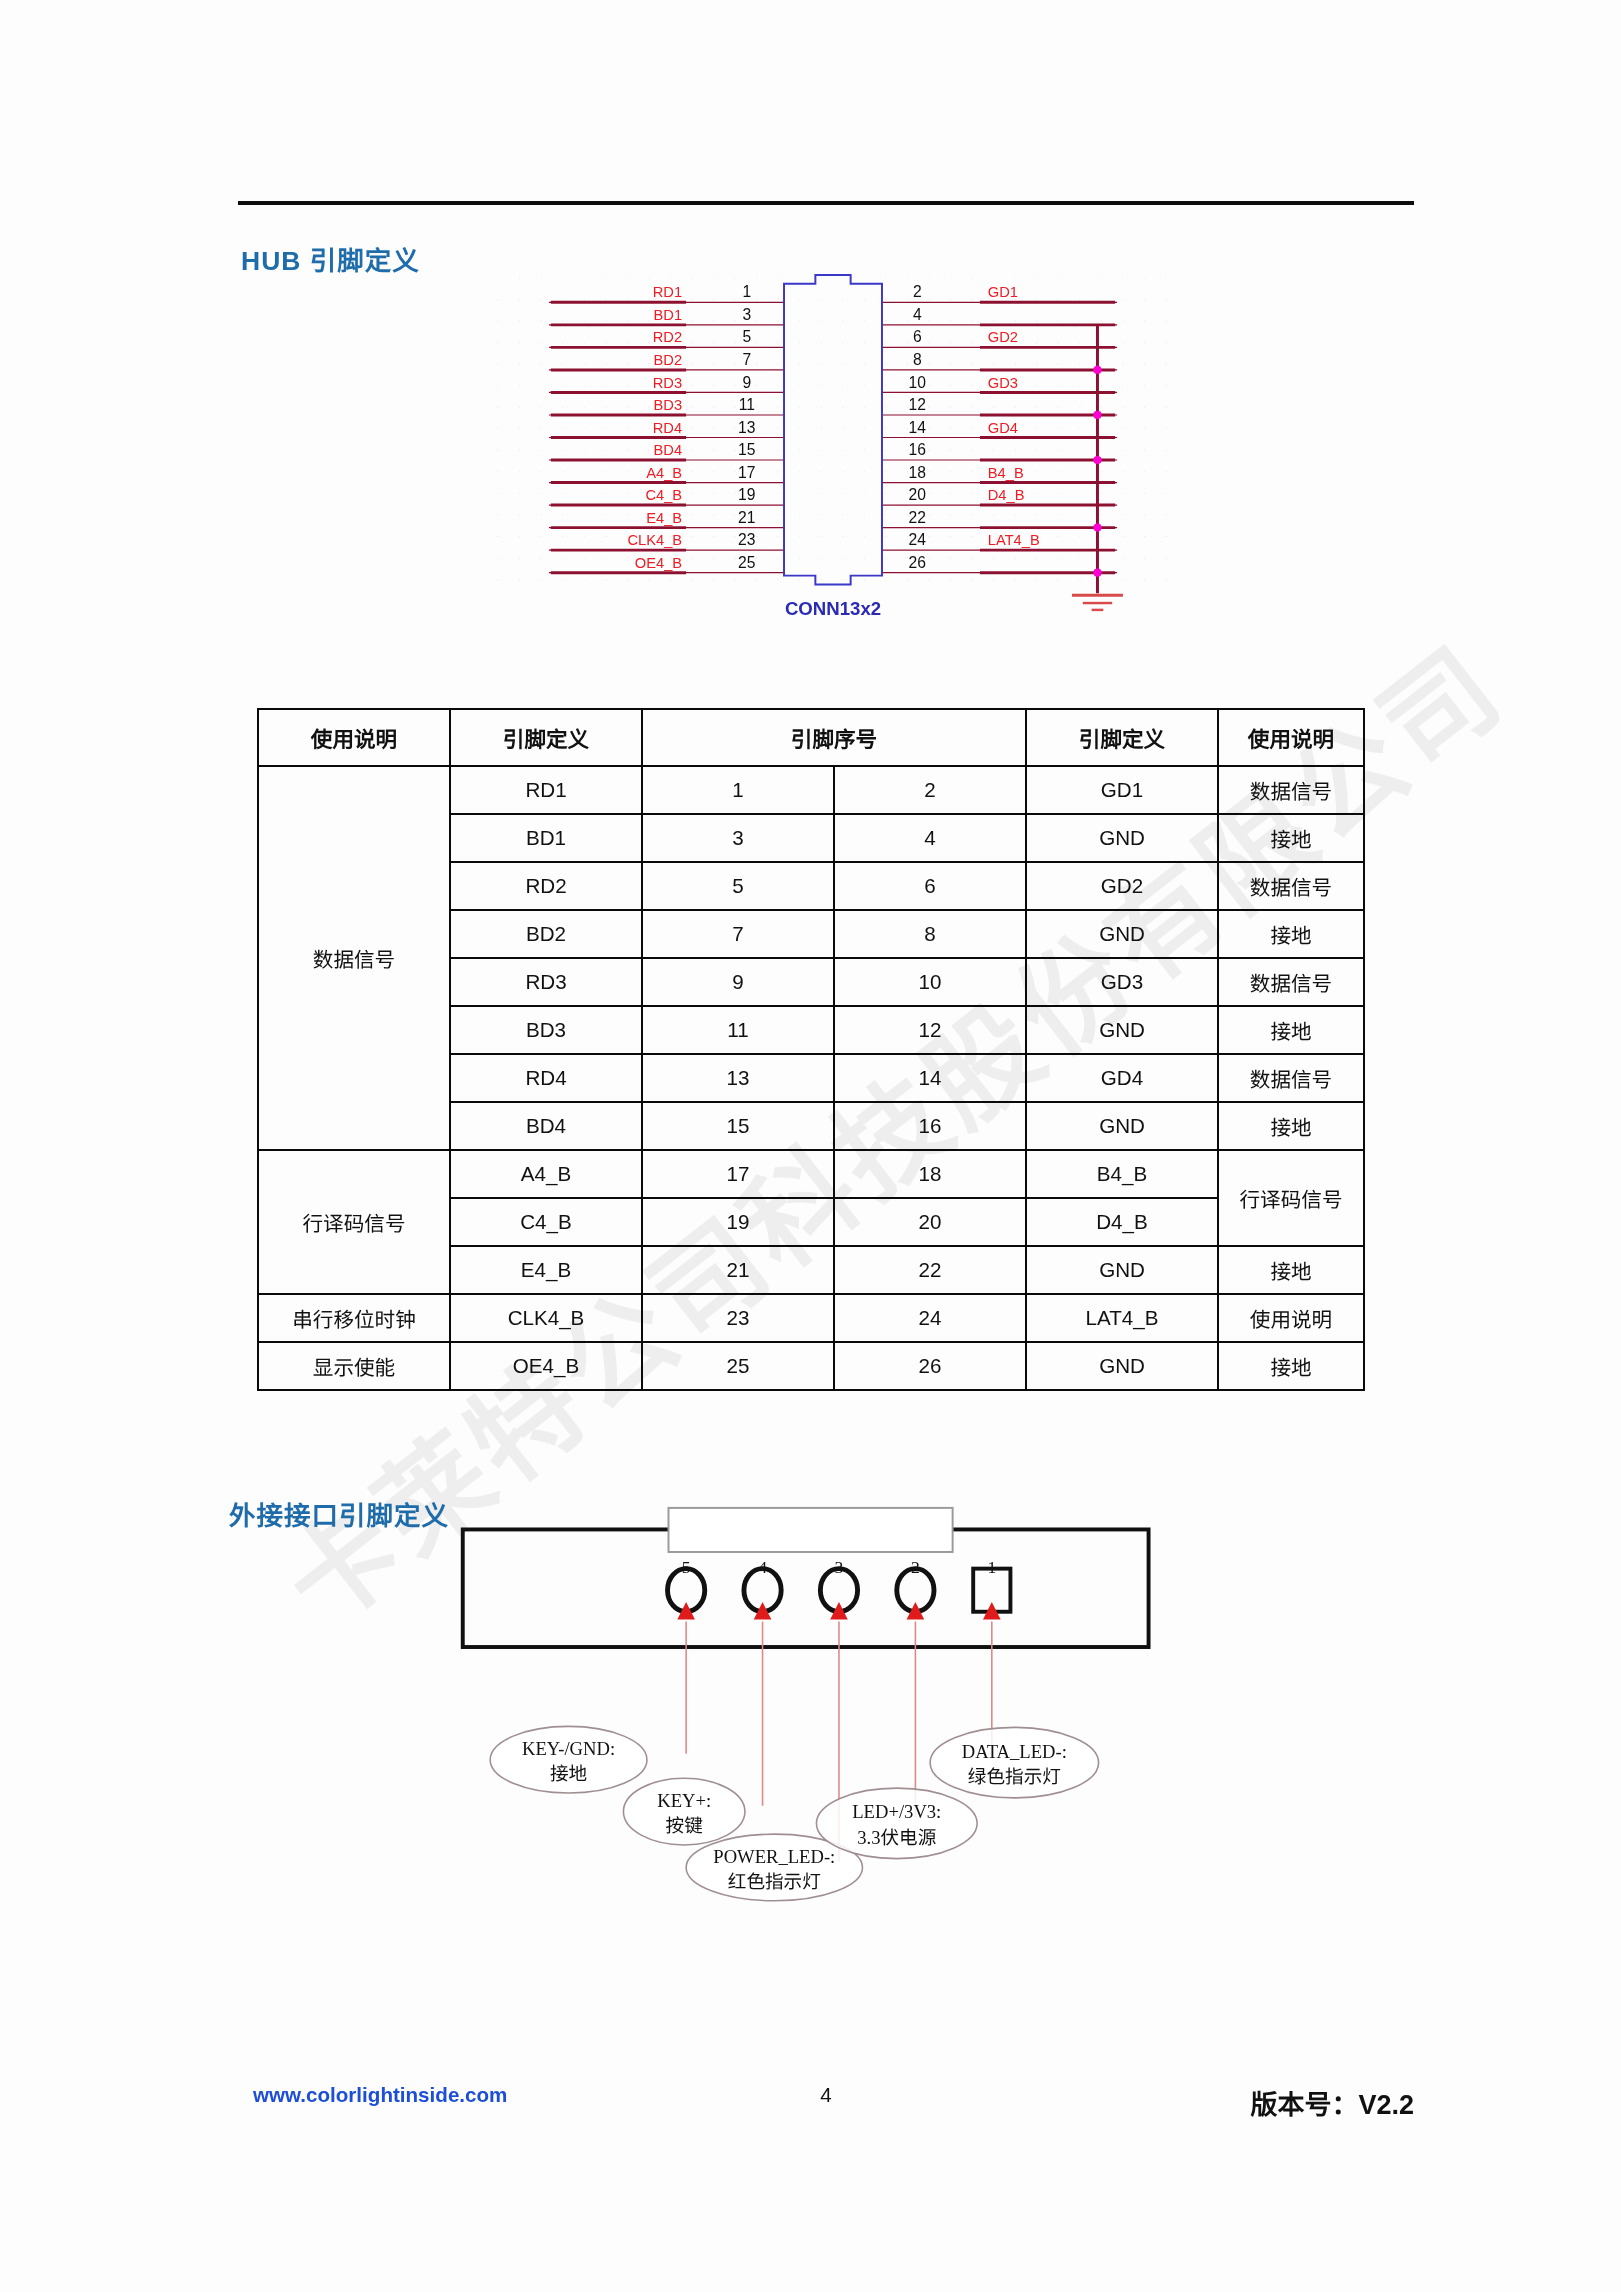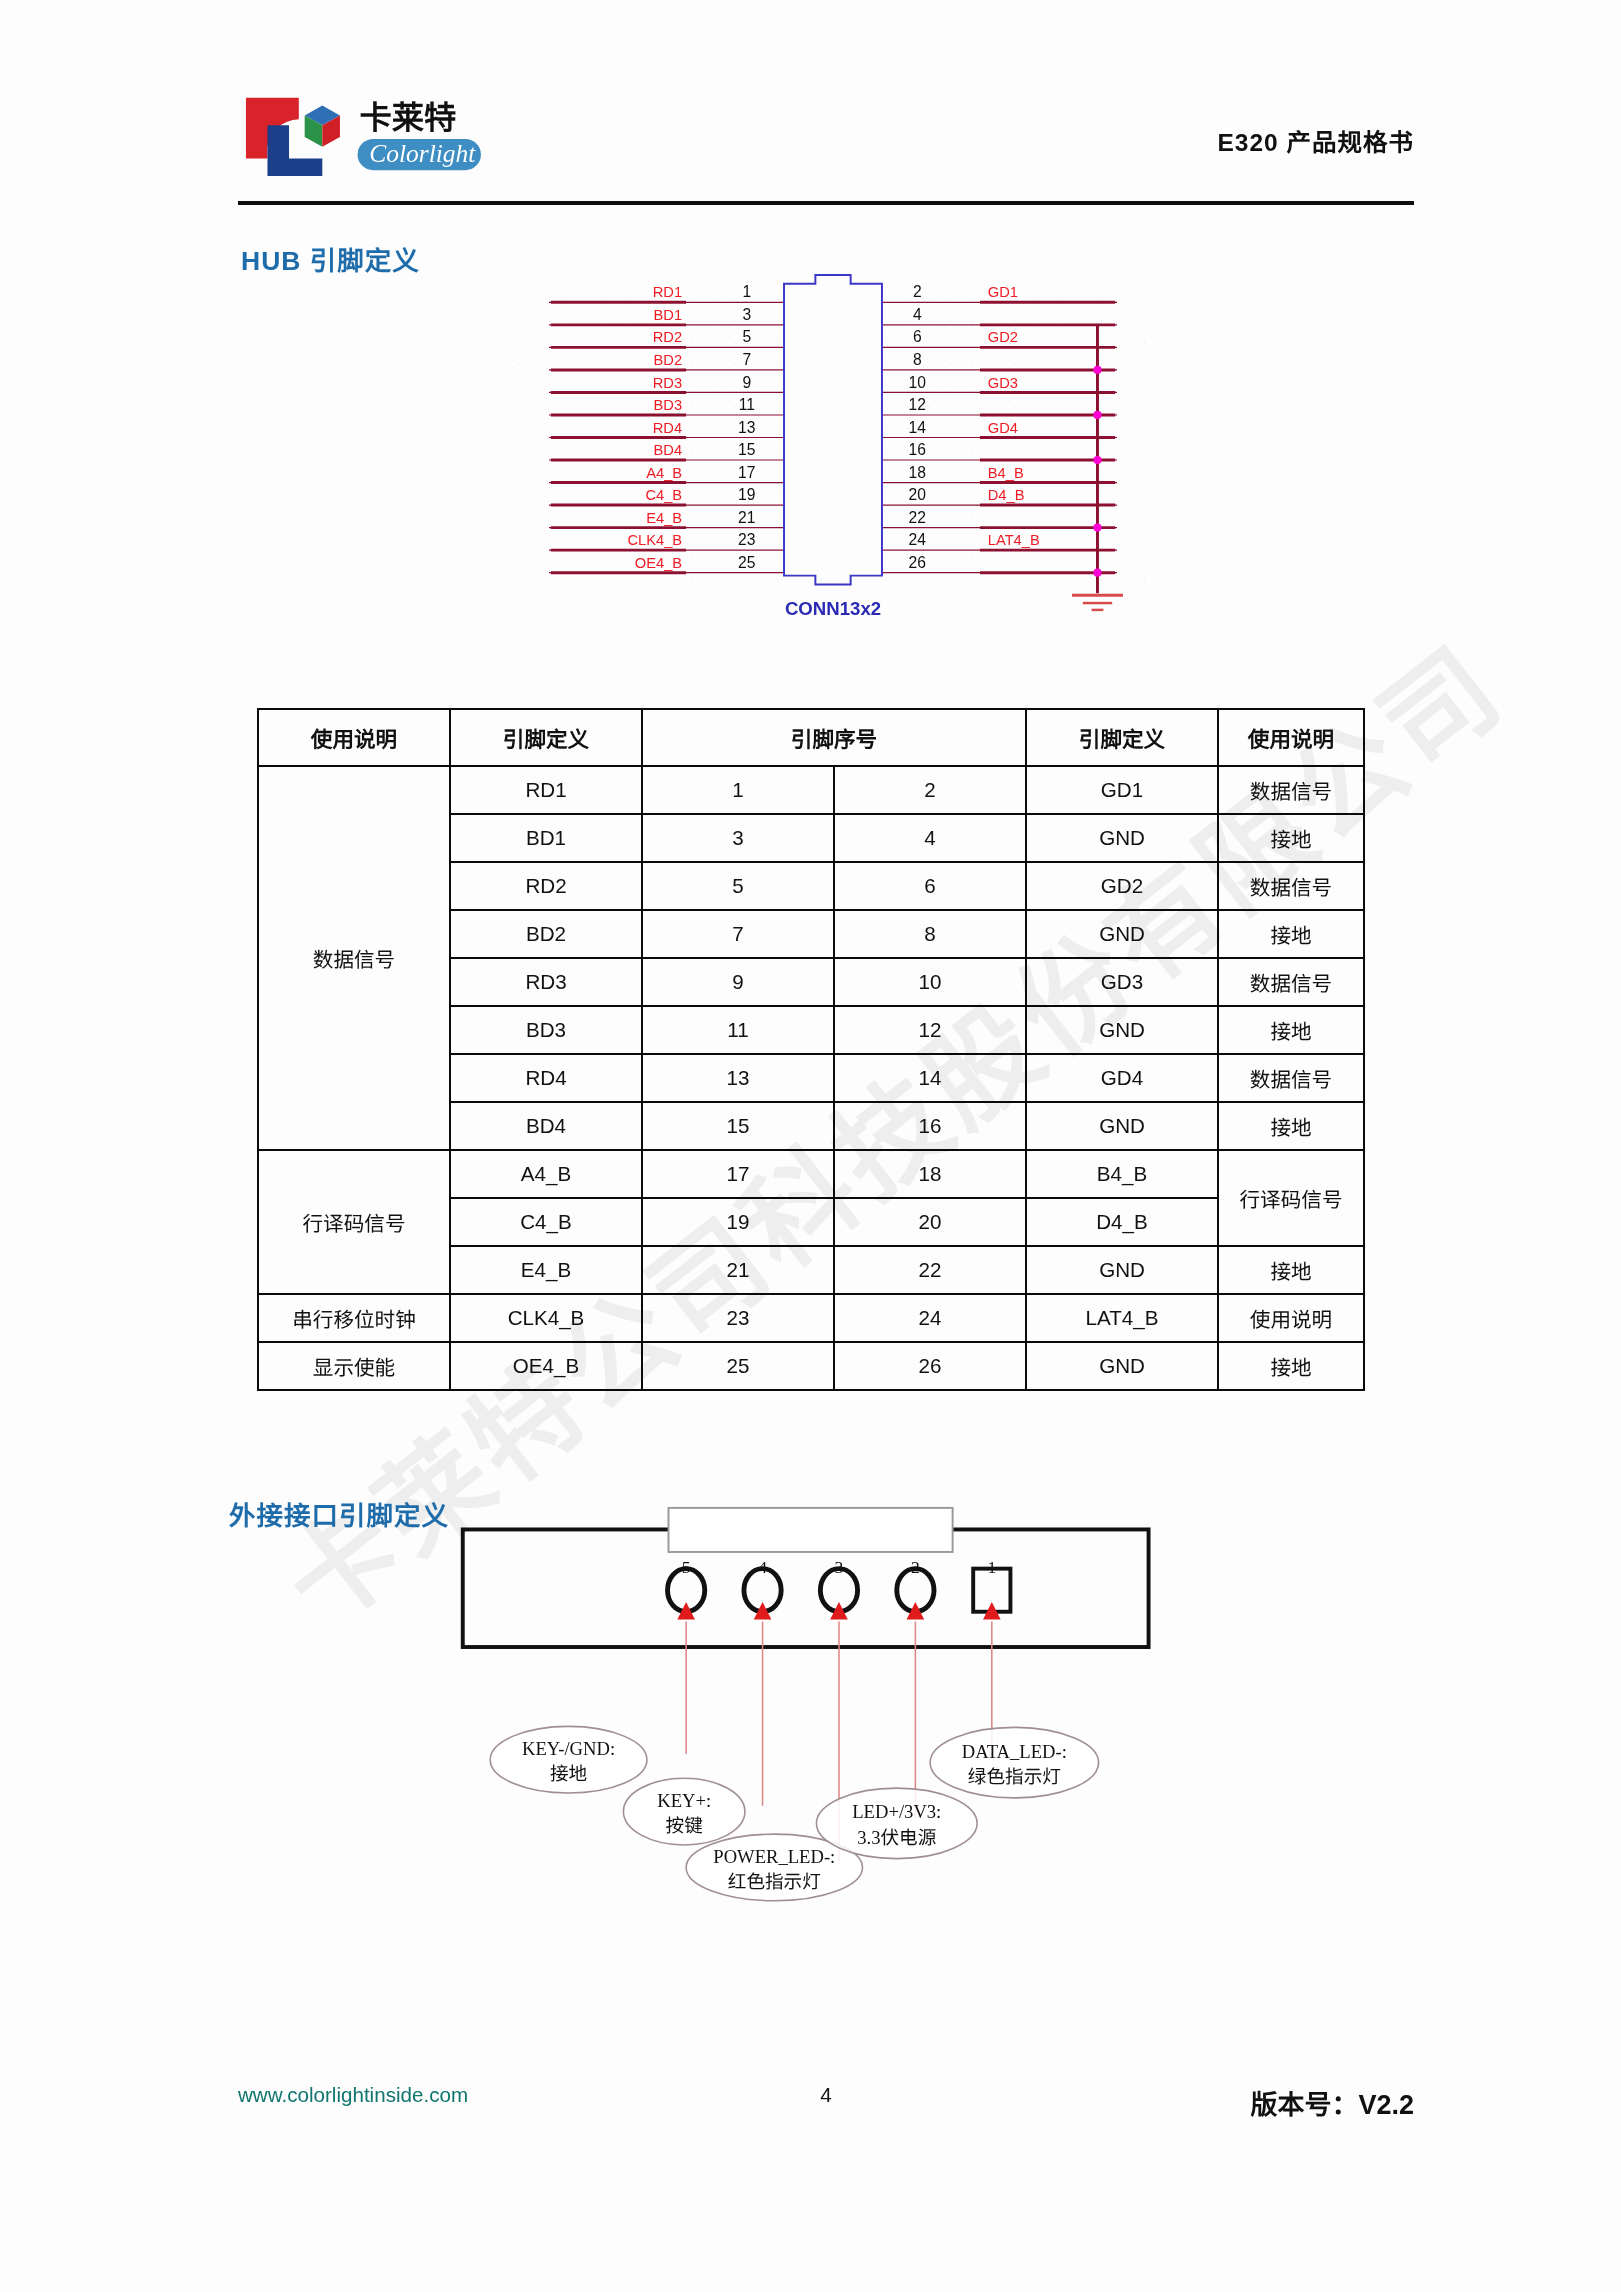--- a/index.html
+++ b/index.html
@@ -145,22 +145,22 @@
   }
 
   
   .footer {
     position: absolute;
     left: 238px; top: 2083px;
     width: 1176px; height: 39px;
     z-index: 3;
   }
   .footer-left {
-    position: absolute; left: 0; top: 0;
-    font-size: 20.6px; font-weight: 400; color: #0f766e;
+    position: absolute; left: 15px; top: 0;
+    font-size: 20.6px; font-weight: 700; color: #1d4ed8;
     font-family: "Liberation Sans", "DejaVu Sans", sans-serif;
   }
   .footer-center {
     position: absolute; left: 50%; top: 0;
     transform: translateX(-50%);
     font-size: 20.6px; font-weight: 400; color: #111;
   }
   .footer-right {
     position: absolute; right: 0; top: 0;
     font-size: 27px; font-weight: 700; color: #111;
@@ -168,37 +168,20 @@
 </style>
 </head>
 <body>
 
 <div class="page">
 
   <div class="watermark">
     <div class="wm-text wm1">卡莱特公司科技股份有限公司</div>
   </div>
 
-  <div class="header">
-    <div class="logo-wrap">
-      <svg class="logo-svg" width="245" height="94" viewBox="0 0 250 96">
-        <path d="M8 12 L62 12 L62 34 Q36 36 30 62 L30 74 L8 74 Z" fill="#d8232a"></path>
-        <path d="M30 40 L52 40 L52 74 L86 74 L86 92 L30 92 Z" fill="#1b3f8b"></path>
-        <g>
-          <polygon points="68,30 86,20 104,30 86,40" fill="#2f6fb5"></polygon>
-          <polygon points="68,30 86,40 86,62 68,52" fill="#2b9348"></polygon>
-          <polygon points="104,30 104,52 86,62 86,40" fill="#cf2027"></polygon>
-        </g>
-        <text x="124" y="44" font-family="'Liberation Sans','DejaVu Sans',sans-serif" font-size="33" font-weight="700" fill="#111">卡莱特</text>
-        <rect x="122" y="54" width="126" height="32" rx="16" fill="#3e8ec4"></rect>
-        <text x="134" y="78" font-family="'Liberation Serif','DejaVu Serif',serif" font-size="26" font-style="italic" fill="#ffffff">Colorlight</text>
-      </svg>
-    </div>
-    <div class="doc-title">E320 产品规格书</div>
-  </div>
   <div class="header-rule"></div>
 
   <div class="section-heading" id="heading-hub">HUB 引脚定义</div>
 
   <div class="schematic">
     <svg id="schematic-svg" width="686" height="431" viewBox="0 0 700 440">
         <g opacity="0.25">
           <circle cx="8" cy="8" r="0.7" fill="#b9b9b9"></circle>
           <circle cx="8" cy="30" r="0.7" fill="#b9b9b9"></circle>
           <circle cx="8" cy="52" r="0.7" fill="#b9b9b9"></circle>

